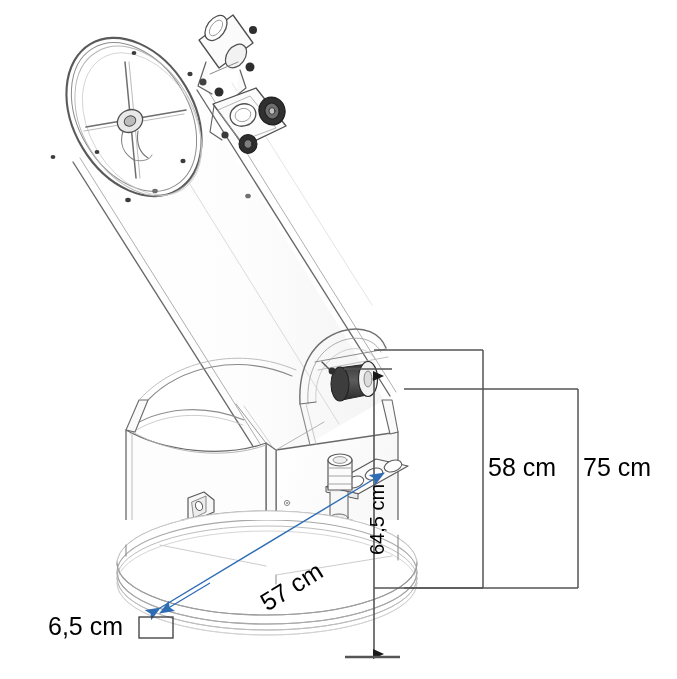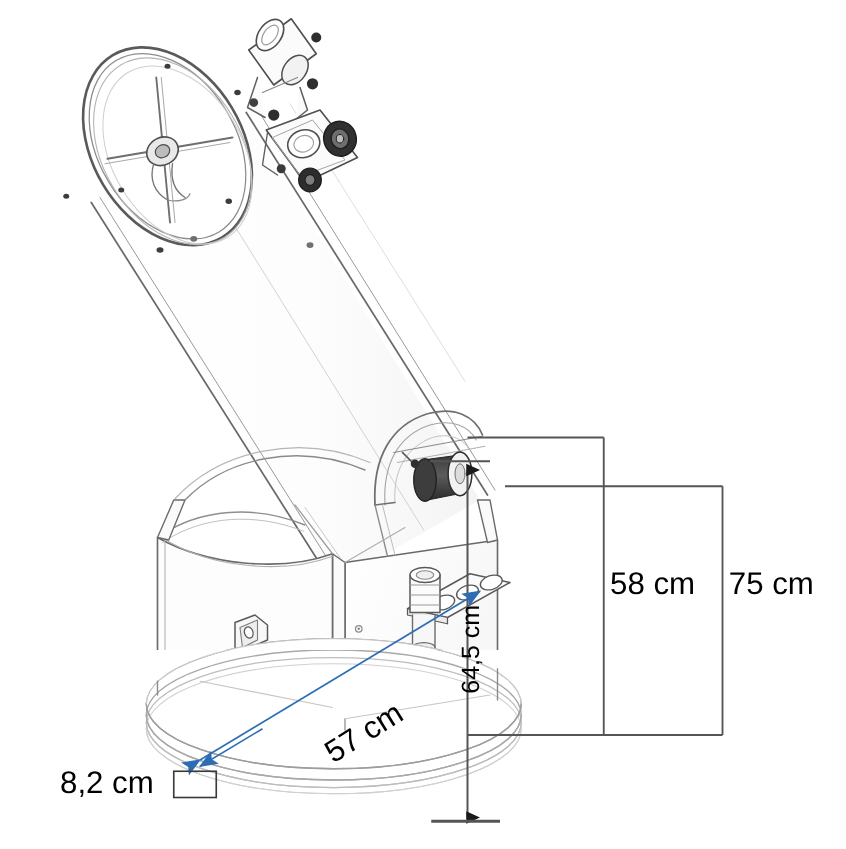--- a/index.html
+++ b/index.html
@@ -300,15 +300,15 @@
   </svg>
 
   <div class="dim-label" style="left:488px; top:455px;">58 cm</div>
 
   <div class="dim-label" style="left:583px; top:455px;">75 cm</div>
 
   <div class="dim-label rot90" style="left:367px; top:555px; font-size:20px;">64,5 cm</div>
 
   <div class="dim-label rot-diag" style="left:256px; top:594px;">57 cm</div>
 
-  <div class="dim-label" style="left:48px; top:614px;">8,2 cm</div>
+  <div class="dim-label" style="left:48px; top:614px;">6,5 cm</div>
 
 </div>
 
 </body></html>

